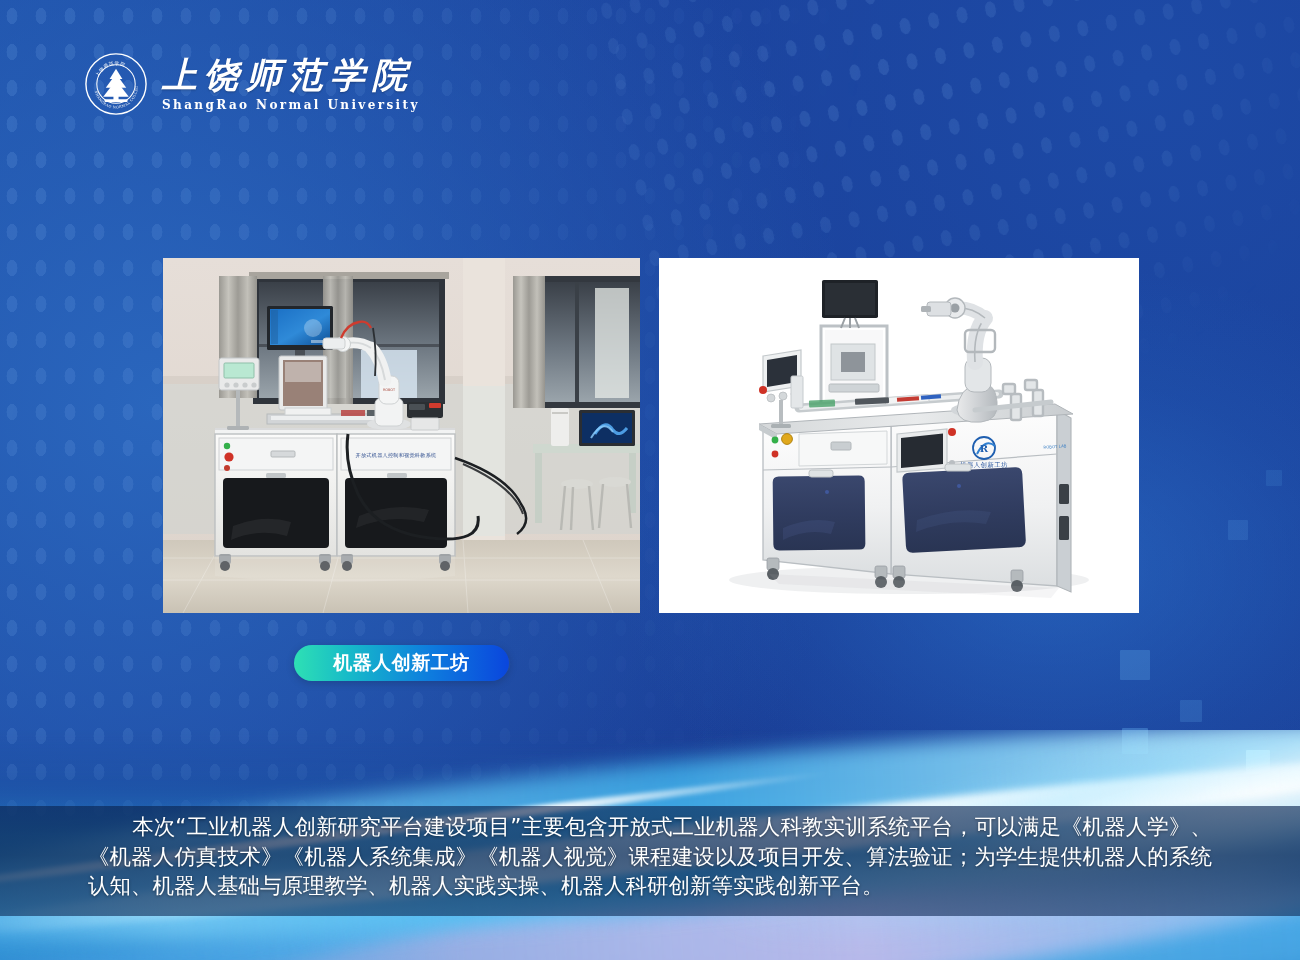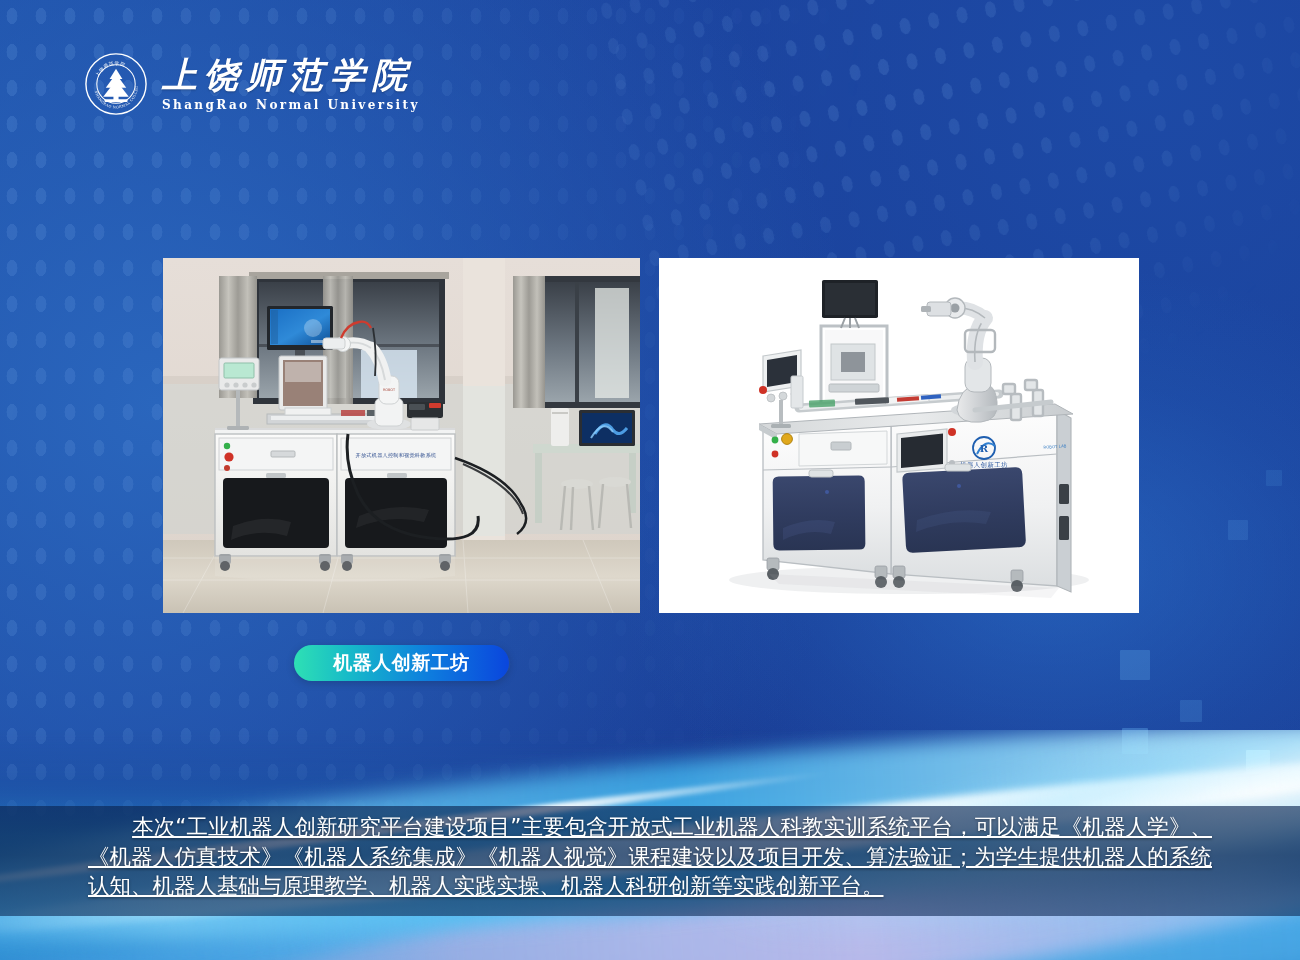--- a/index.html
+++ b/index.html
@@ -125,21 +125,20 @@
   #pill-left{left:294px;top:645px;width:215px;}
   #pill-right{left:714px;top:645px;width:369px;}
 
   
   .para{
     position:absolute;left:88px;top:812px;width:1124px;
     color:#ffffff;font-size:21.5px;line-height:29.5px;
     text-align:justify;text-justify:inter-character;
     text-shadow:0 1px 3px rgba(0,0,0,.45);
     font-weight:500;
-    text-decoration:underline;
   }
   .para-ind{display:inline-block;width:2.05em;}
 </style>
 </head>
 <body>
 
 <div id="stage">
 
   <div class="bg-base"></div>
   <div class="bg-grid"></div>

